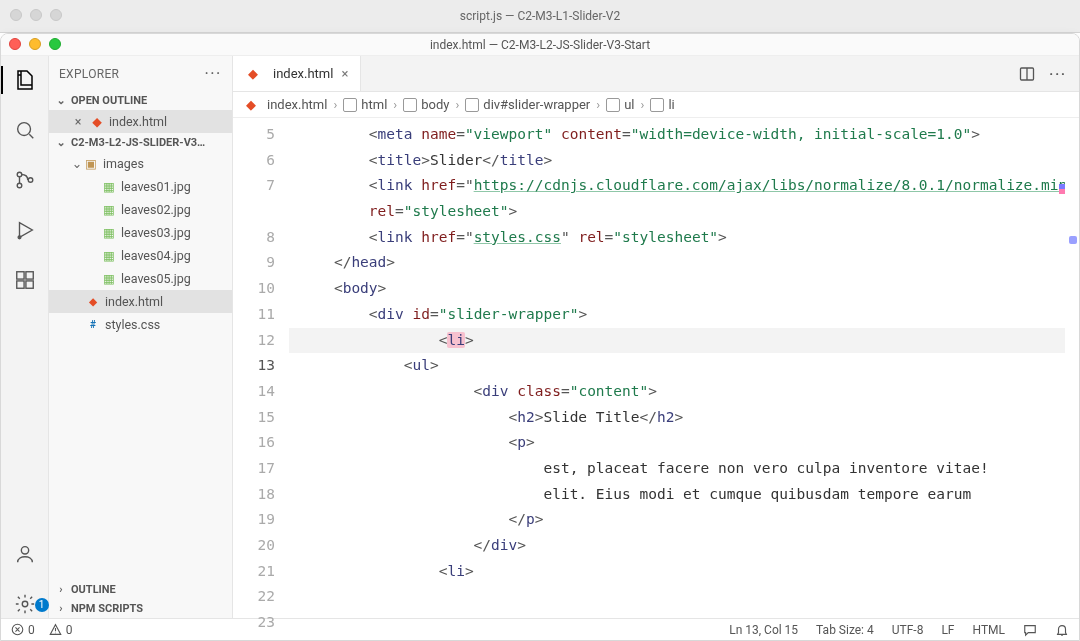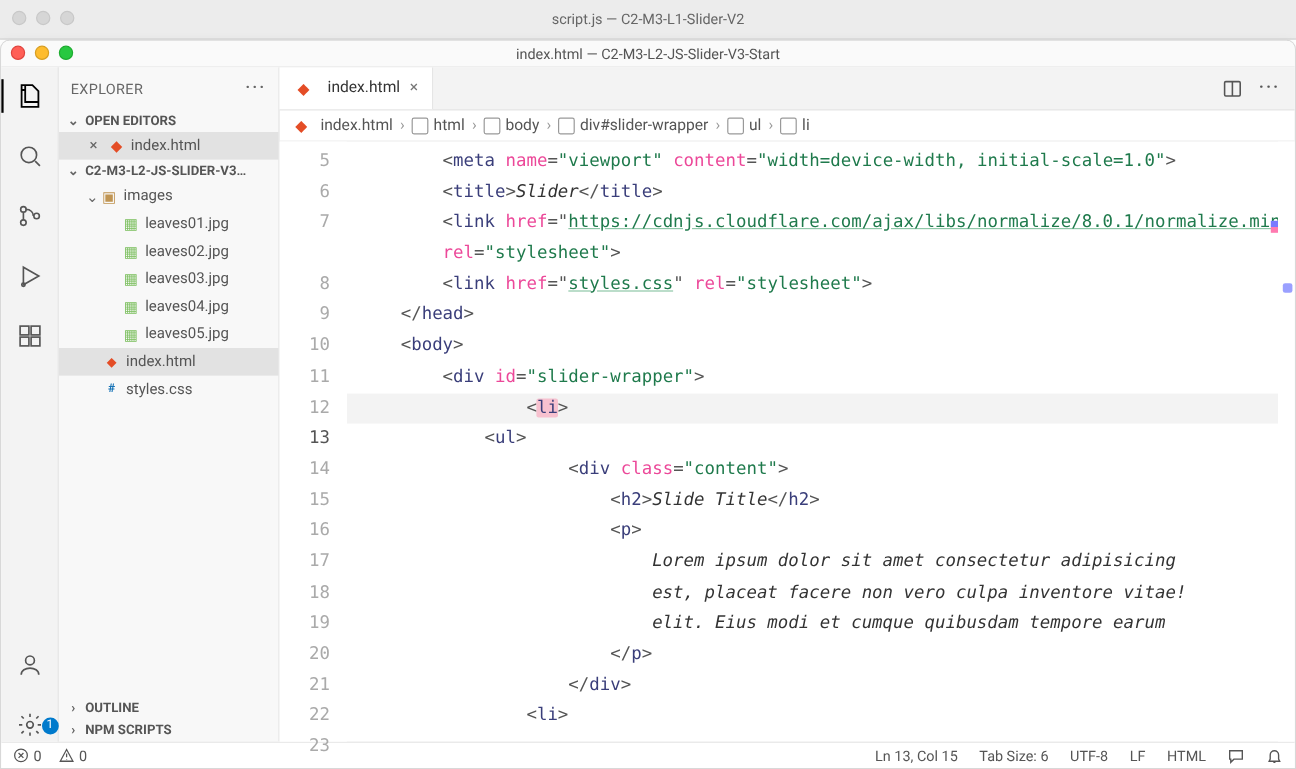--- a/index.html
+++ b/index.html
@@ -214,25 +214,25 @@
     white-space: pre;
   }
   .code-line.current { background:#f3f3f3; }
   .hl-sel {
     background: rgba(255,100,140,.35);
     border-radius:2px;
   }
   
   .punc { color:#555; }
   .tag  { color:#3a3e7a; }
-  .attr { color:#ec4899;text-align:right; }
+  .attr { color:#7f1d1d;text-align:right; }
   .str  { color:#1f7a4c; }
   .eq   { color:#555; }
   .link { color:#1f7a4c; text-decoration: underline; text-decoration-color:#8fc7a8; }
-  .txt  { color:#333;font-style:italic; }
+  .txt  { color:#333; }
 
   .minimap {
     width: 14px; background:#fff; position:relative;
   }
   .minimap .marker {
     position:absolute; right:2px; width:8px; height:8px; background:#9aa0ff; border-radius:2px;
   }
 
   
   .overview-dot{
@@ -334,21 +334,21 @@
     </div>
 
     <div class="sidebar">
       <div class="sidebar-header">
         <span class="title">EXPLORER</span>
         <span class="more">···</span>
       </div>
 
       <div class="section-header">
         <span class="chev">⌄</span>
-        <span>OPEN EDITORS</span>
+        <span>OPEN OUTLINE</span>
       </div>
       <div class="open-editors-list">
         <div class="row selected indent-1">
           <span class="close-x">×</span>
           <span class="icon-span icon-html">◆</span>
           <span>index.html</span>
         </div>
       </div>
 
       <div class="section-header">
@@ -489,21 +489,20 @@
             <div class="code-line">        <span class="attr">rel</span><span class="eq">=</span><span class="str">"stylesheet"</span><span class="punc">&gt;</span></div>
             <div class="code-line">        <span class="punc">&lt;</span><span class="tag">link</span><span class="txt"> </span><span class="attr">href</span><span class="eq">=</span><span class="punc">"</span><span class="link">styles.css</span><span class="punc">"</span><span class="txt"> </span><span class="attr">rel</span><span class="eq">=</span><span class="str">"stylesheet"</span><span class="punc">&gt;</span></div>
             <div class="code-line">    <span class="punc">&lt;/</span><span class="tag">head</span><span class="punc">&gt;</span></div>
             <div class="code-line">    <span class="punc">&lt;</span><span class="tag">body</span><span class="punc">&gt;</span></div>
             <div class="code-line">        <span class="punc">&lt;</span><span class="tag">div</span><span class="txt"> </span><span class="attr">id</span><span class="eq">=</span><span class="str">"slider-wrapper"</span><span class="punc">&gt;</span></div>
             <div class="code-line current">                <span class="punc">&lt;</span><span class="tag hl-sel">li</span><span class="punc">&gt;</span></div>
             <div class="code-line">            <span class="punc">&lt;</span><span class="tag">ul</span><span class="punc">&gt;</span></div>
             <div class="code-line">                    <span class="punc">&lt;</span><span class="tag">div</span><span class="txt"> </span><span class="attr">class</span><span class="eq">=</span><span class="str">"content"</span><span class="punc">&gt;</span></div>
             <div class="code-line">                        <span class="punc">&lt;</span><span class="tag">h2</span><span class="punc">&gt;</span><span class="txt">Slide Title</span><span class="punc">&lt;/</span><span class="tag">h2</span><span class="punc">&gt;</span></div>
             <div class="code-line">                        <span class="punc">&lt;</span><span class="tag">p</span><span class="punc">&gt;</span></div>
-            <div class="code-line">                            <span class="txt">Lorem ipsum dolor sit amet consectetur adipisicing</span></div>
             <div class="code-line">                            <span class="txt">est, placeat facere non vero culpa inventore vitae!</span></div>
             <div class="code-line">                            <span class="txt">elit. Eius modi et cumque quibusdam tempore earum</span></div>
             <div class="code-line">                        <span class="punc">&lt;/</span><span class="tag">p</span><span class="punc">&gt;</span></div>
             <div class="code-line">                    <span class="punc">&lt;/</span><span class="tag">div</span><span class="punc">&gt;</span></div>
             <div class="code-line">                <span class="punc">&lt;</span><span class="tag">li</span><span class="punc">&gt;</span></div>
           </div>
         <div class="minimap">
           <div class="marker" style="top:118px"></div>
         </div>
       </div>
@@ -524,21 +523,21 @@
       <span class="ico">
         <svg width="13" height="13" viewBox="0 0 16 16" fill="none" stroke="#555" stroke-width="1.3">
             <path d="M8 2 1.5 14h13z"></path>
             <path d="M8 6v4M8 12v.5"></path>
           </svg>
       </span>
       <span>0</span>
     </span>
     <div class="right">
       <span class="stat-item">Ln 13, Col 15</span>
-      <span class="stat-item">Tab Size: 6</span>
+      <span class="stat-item">Tab Size: 4</span>
       <span class="stat-item">UTF-8</span>
       <span class="stat-item">LF</span>
       <span class="stat-item">HTML</span>
       <span class="stat-item">
         <svg width="14" height="14" viewBox="0 0 16 16" fill="none" stroke="#555" stroke-width="1.3">
             <path d="M2 3h12v8H6l-3 3V11H2z"></path>
           </svg>
       </span>
       <span class="stat-item">
         <svg width="14" height="14" viewBox="0 0 16 16" fill="none" stroke="#555" stroke-width="1.3">

